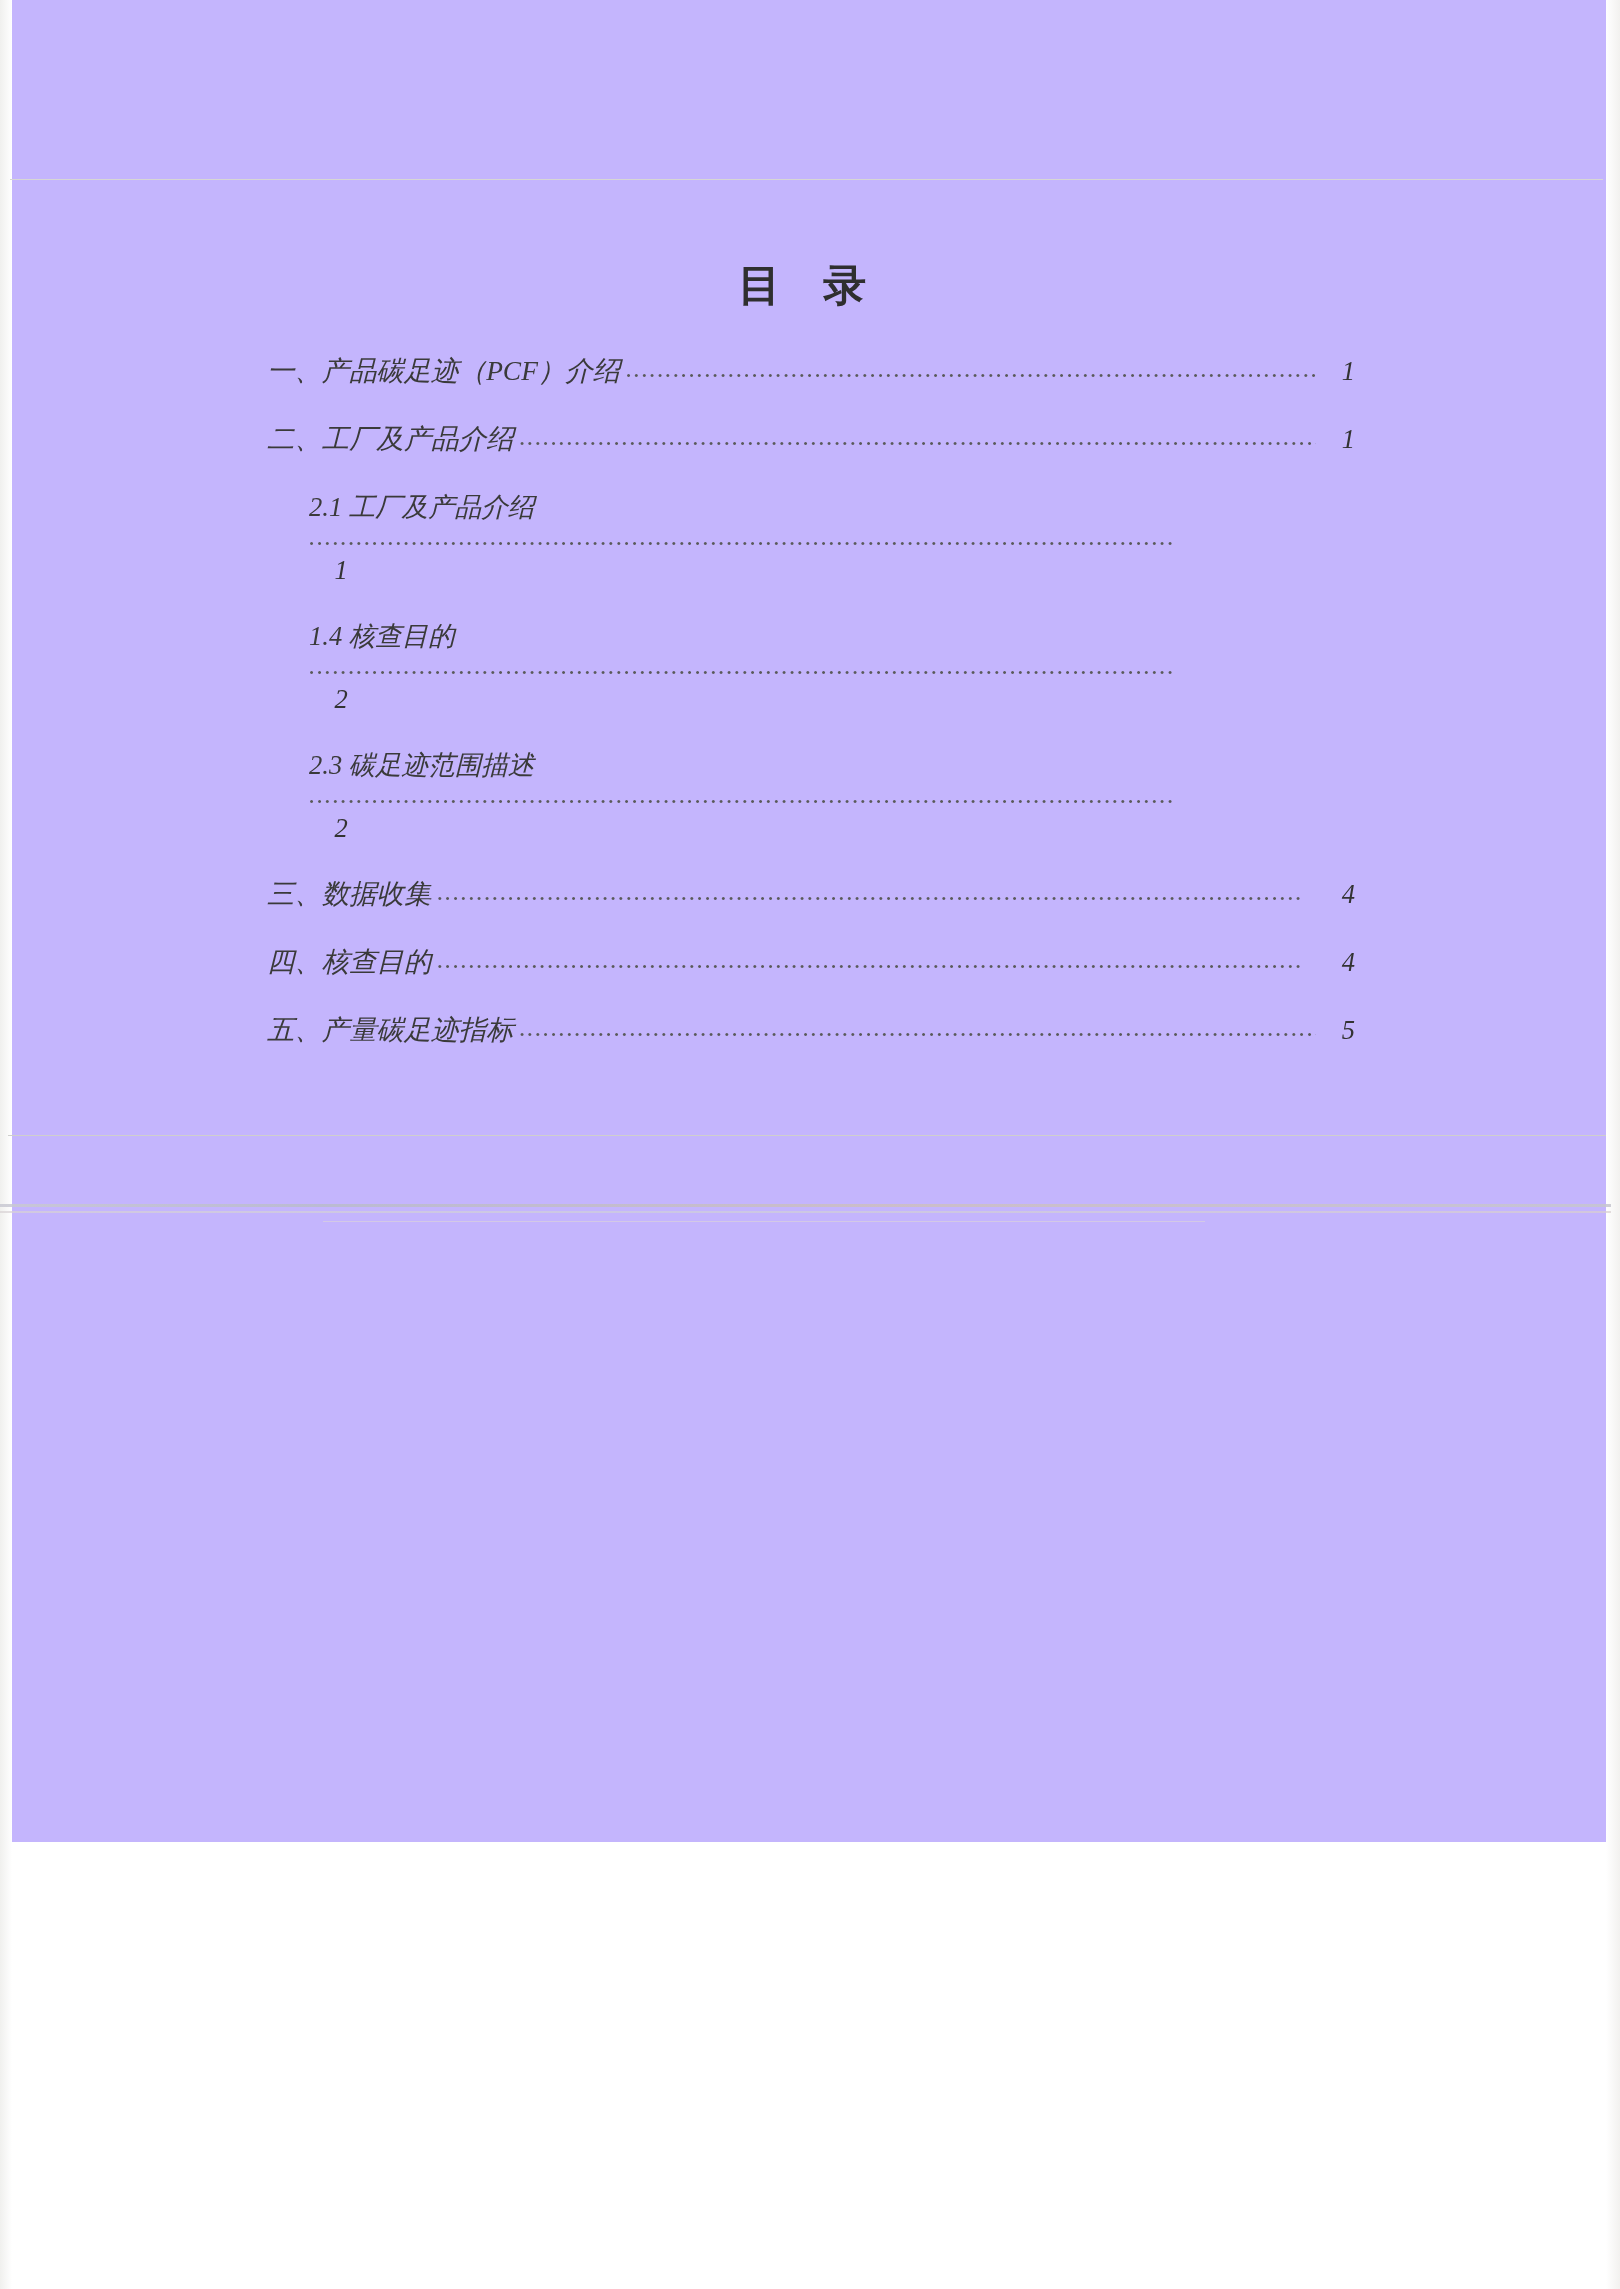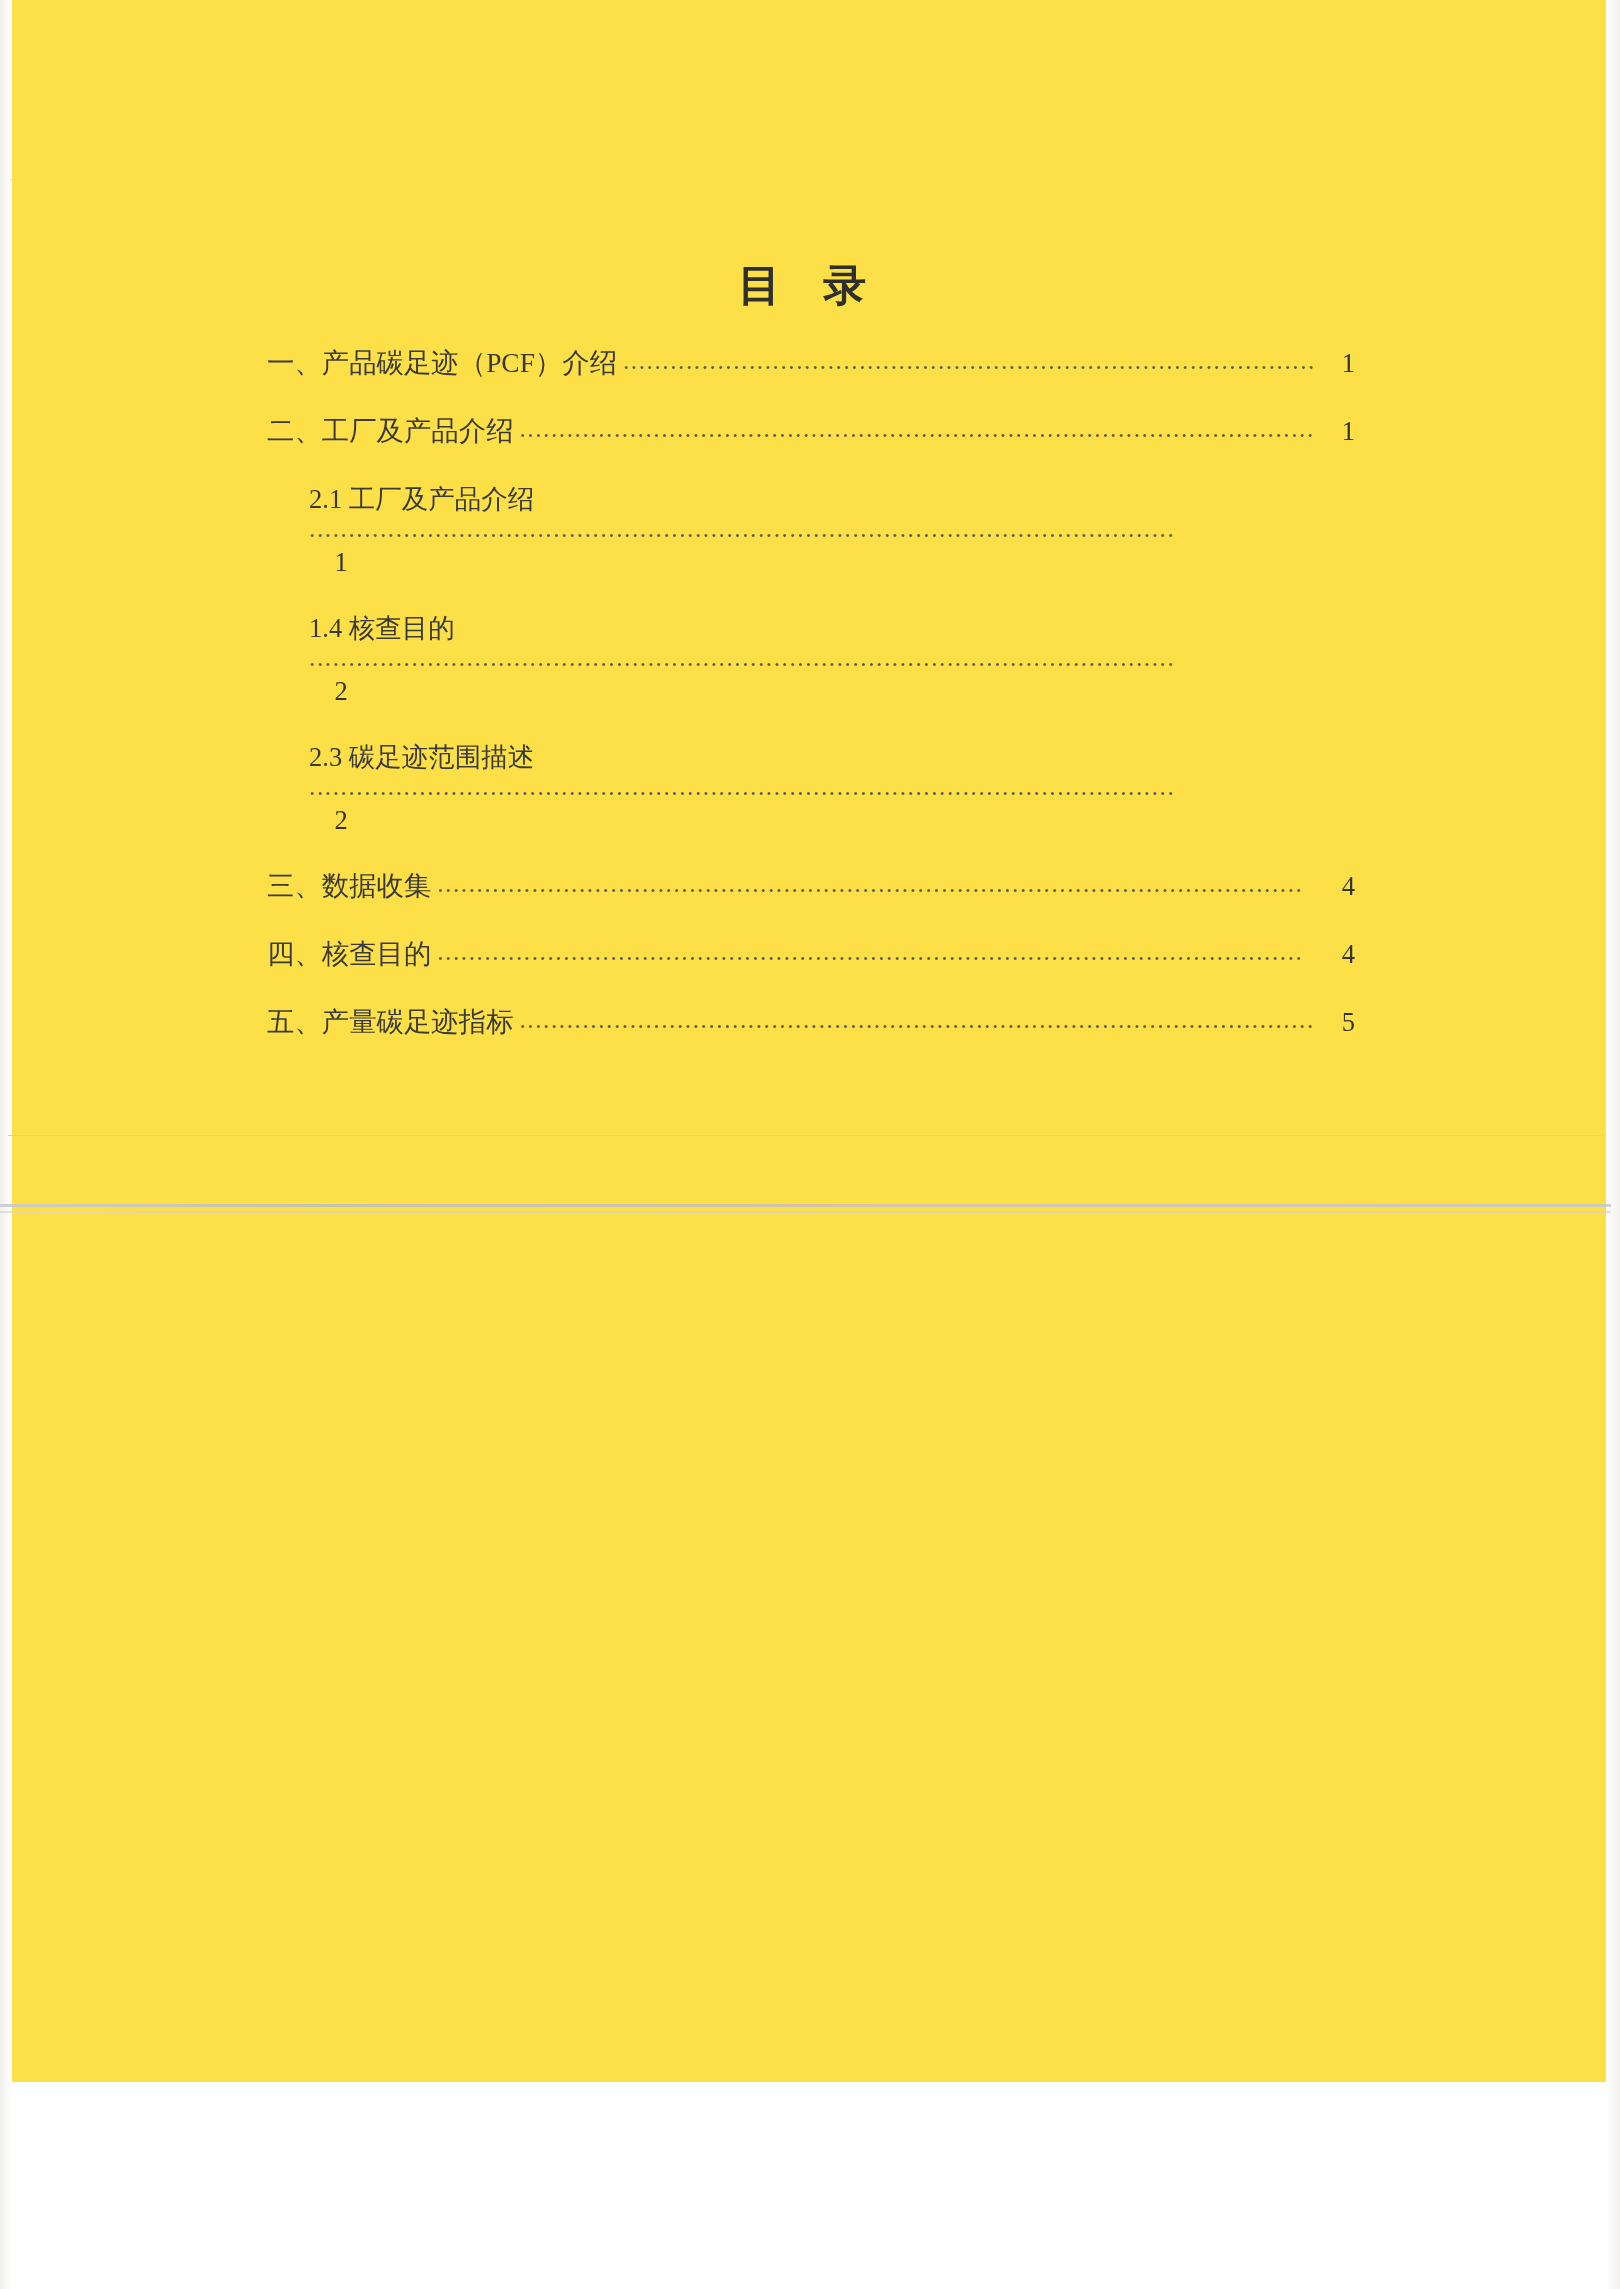--- a/index.html
+++ b/index.html
@@ -14,22 +14,22 @@
     color: #2b2b2b;
     position: relative;
     overflow: hidden;
   }
 
   .page {
     position: absolute;
     top: 0;
     left: 0;
     width: 1620px;
-    height: 2082px;
-    background: #fde047;
+    height: 1842px;
+    background: #c4b5fd;
   }
 
   
   .scan-edge-left {
     position: absolute;
     left: 0;
     top: 0;
     width: 11.8px;
     height: 2290px;
     background: linear-gradient(to right, #f0f0ee, #ffffff);
@@ -103,22 +103,23 @@
     font-size: 43px;
     font-weight: bold;
     letter-spacing: 15.7px;
     color: #2f2f2f;
     font-family: "Liberation Serif", serif;
   }
 
   .toc-list {
     position: absolute;
     left: 267px;
-    top: 345px;
+    top: 353px;
     width: 1088px;
+    font-style: italic;
   }
 
   .toc-row {
     display: flex;
     align-items: baseline;
     font-size: 26.5px;
     color: #333333;
     white-space: nowrap;
   }
   .toc-row.level1 {

